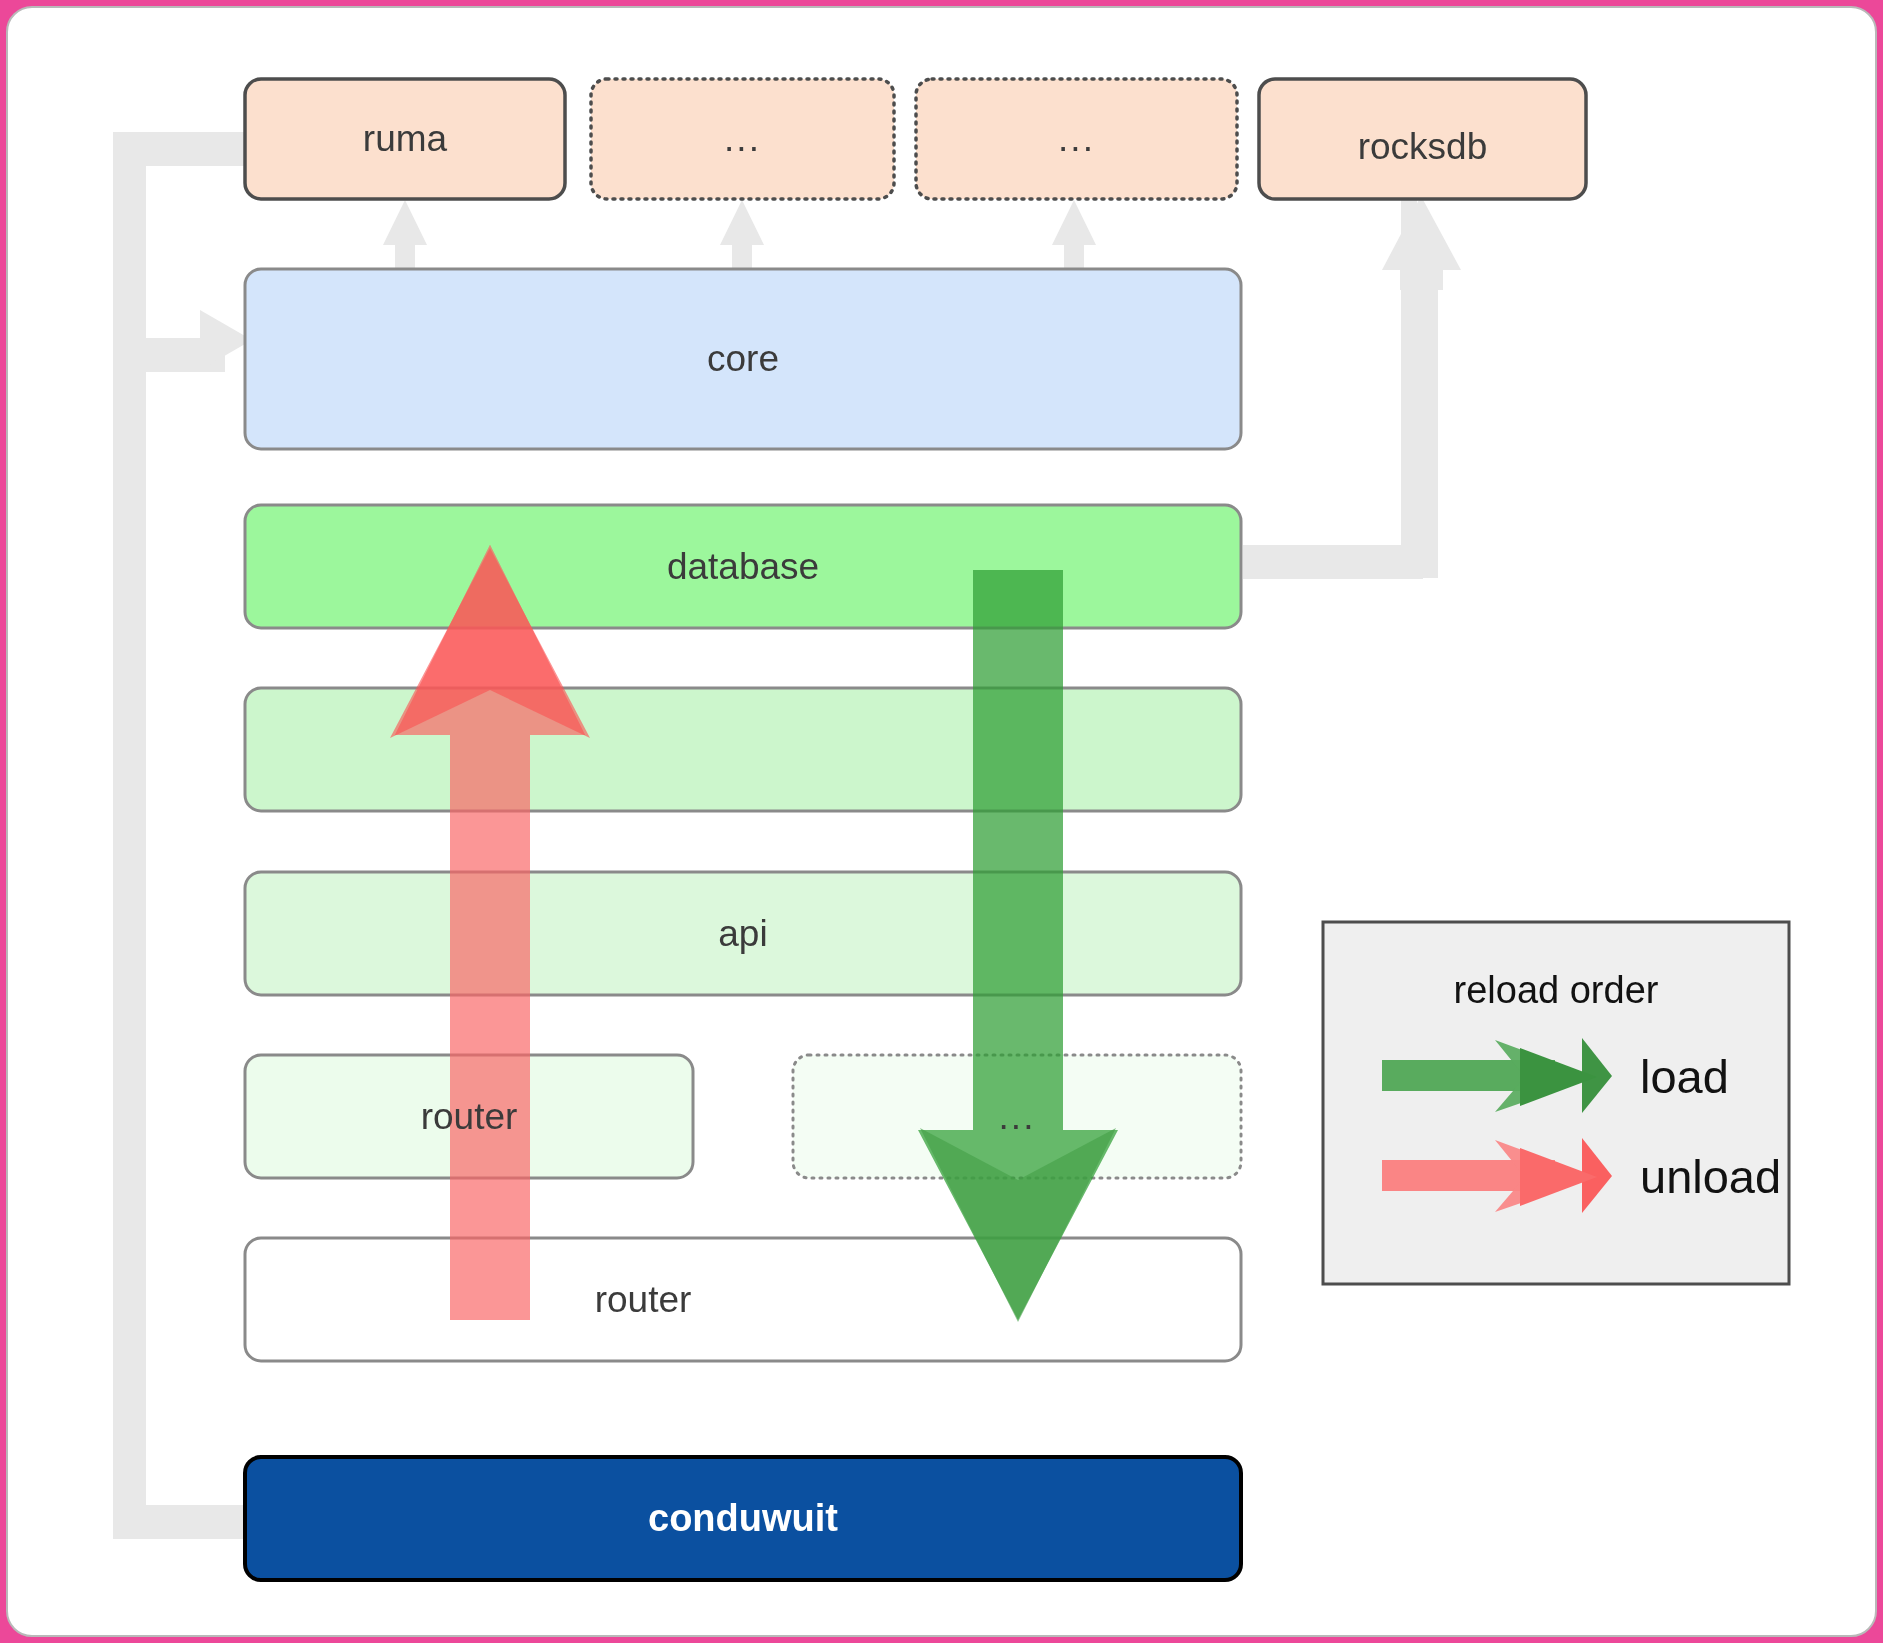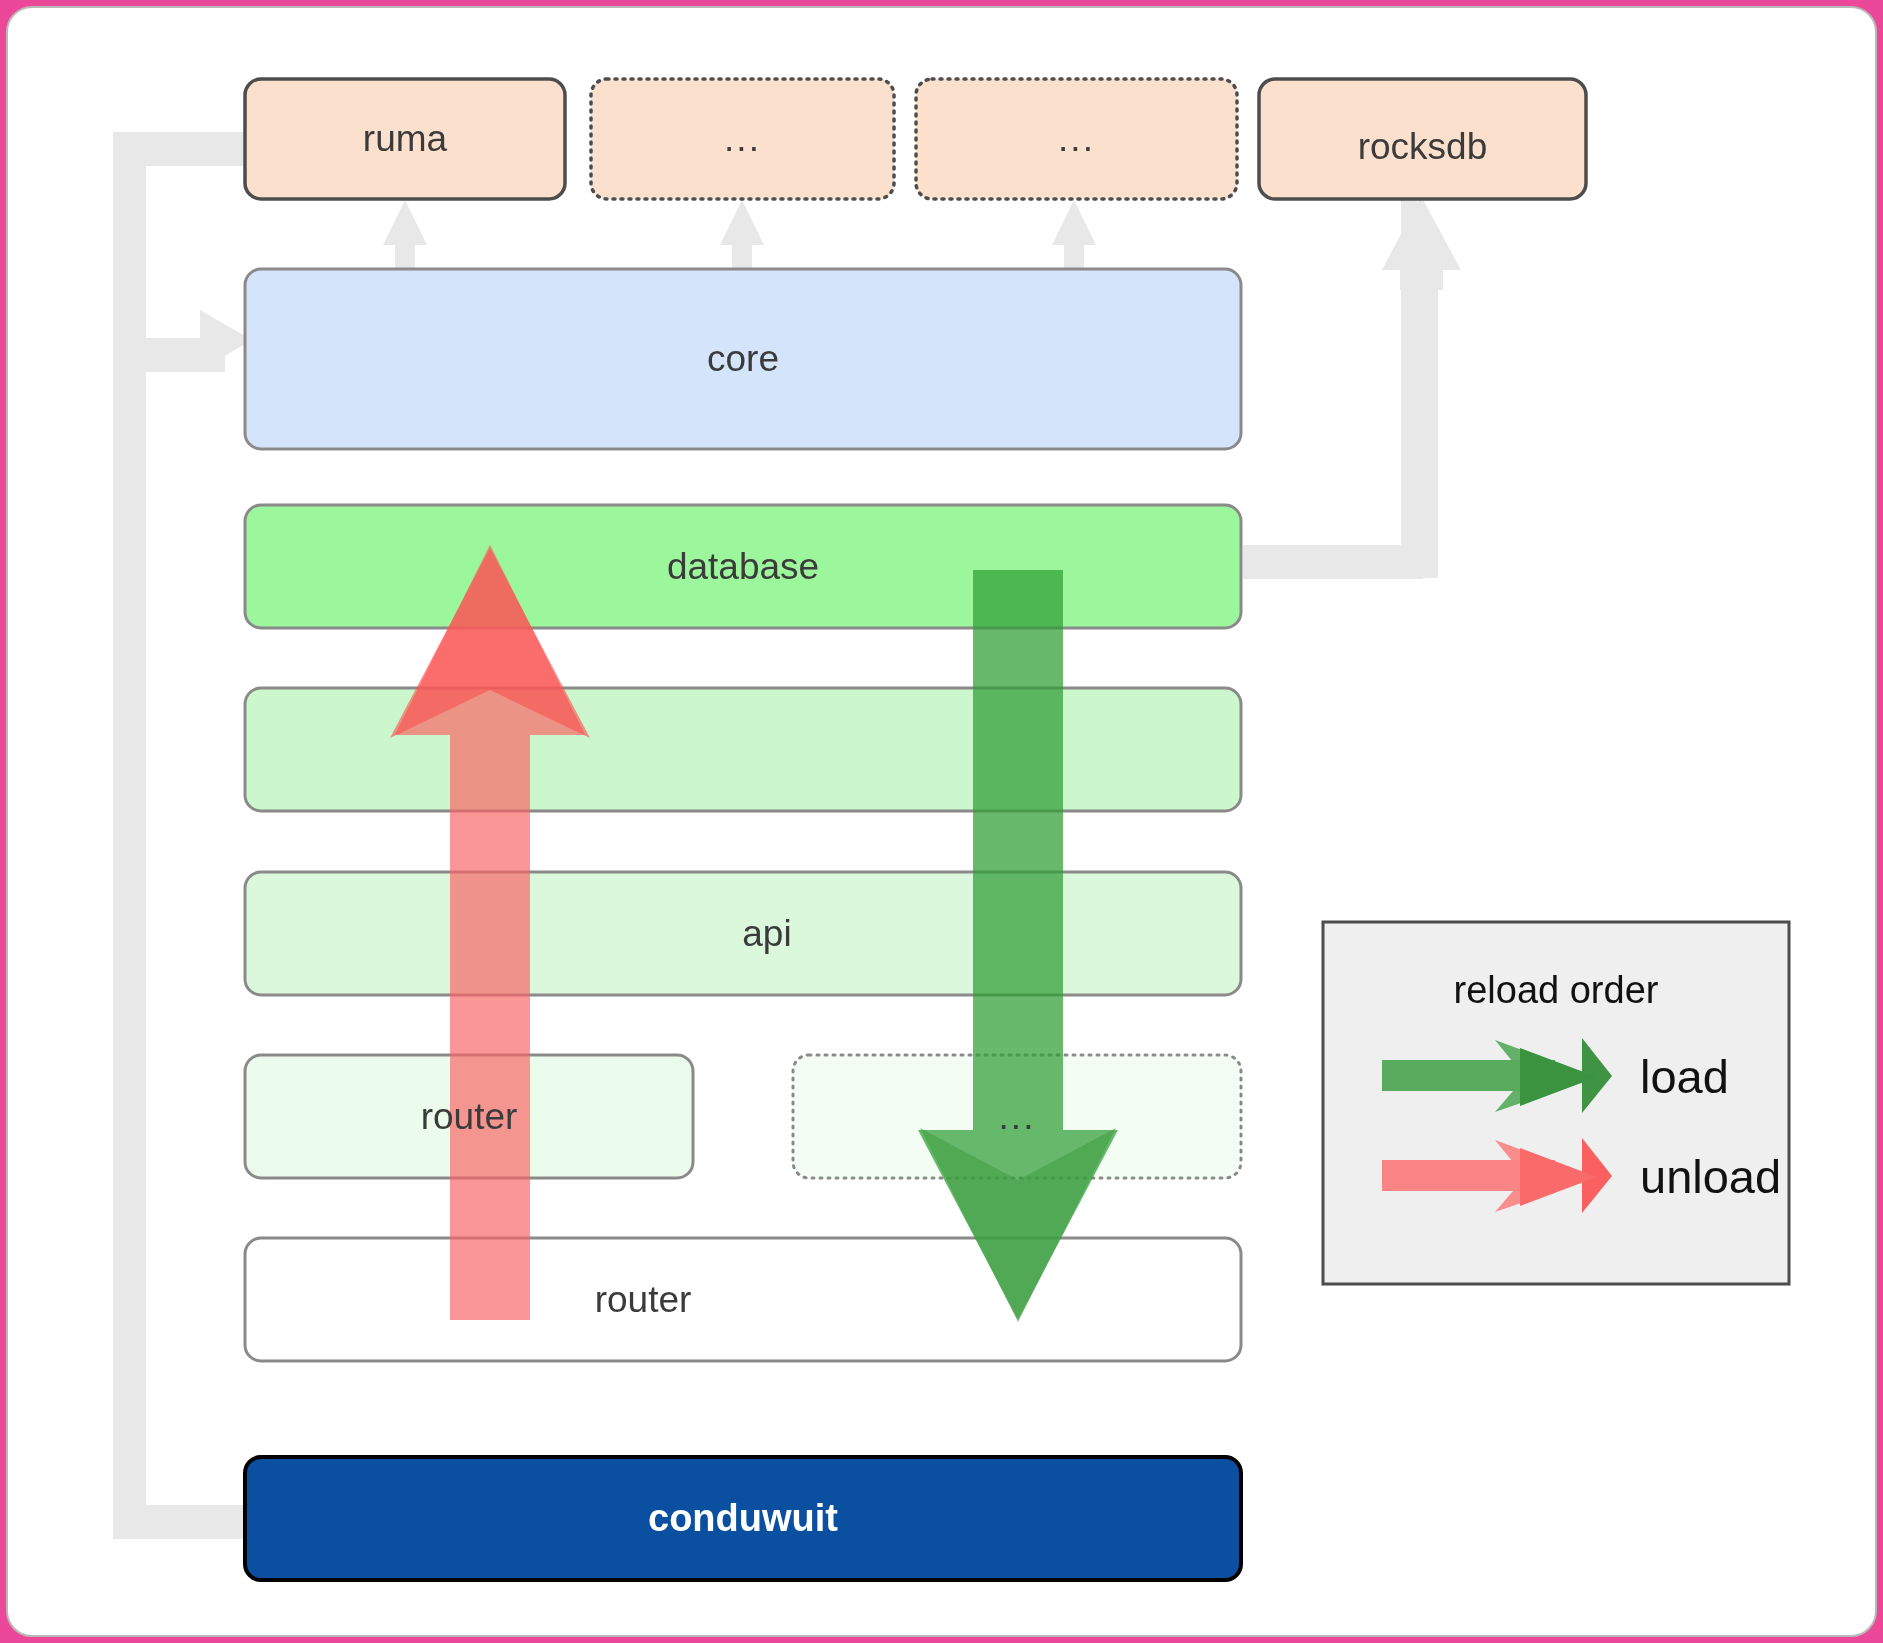--- a/index.html
+++ b/index.html
@@ -141,21 +141,21 @@
     </g>
   </svg>
 
   <div class="lbl big" style="left:245px;top:79px;width:320px;height:120px;">ruma</div>
   <div class="lbl dots" style="left:591px;top:79px;width:303px;height:120px;">...</div>
   <div class="lbl dots" style="left:916px;top:79px;width:321px;height:120px;">...</div>
   <div class="lbl big" style="left:1259px;top:79px;width:327px;height:135px;">rocksdb</div>
 
   <div class="lbl big" style="left:245px;top:269px;width:996px;height:180px;">core</div>
   <div class="lbl big" style="left:245px;top:505px;width:996px;height:123px;border-radius:14px;">database</div>
-  <div class="lbl big" style="left:245px;top:872px;width:996px;height:123px;margin-left:24px;">api</div>
+  <div class="lbl big" style="left:245px;top:872px;width:996px;height:123px;">api</div>
   <div class="lbl big" style="left:245px;top:1055px;width:448px;height:123px;">router</div>
   <div class="lbl dots" style="left:793px;top:1055px;width:448px;height:123px;">...</div>
   <div class="lbl big" style="left:245px;top:1238px;width:796px;height:123px;">router</div>
 
   <div class="lbl white" style="left:245px;top:1457px;width:996px;height:123px;">conduwuit</div>
 
   <div class="lbl legend-title" style="left:1323px;top:965px;width:466px;height:50px;">reload order</div>
   <div class="lbl legend-item" style="left:1640px;top:1052px;width:150px;height:48px;justify-content:flex-start;">load</div>
   <div class="lbl legend-item" style="left:1640px;top:1152px;width:180px;height:48px;justify-content:flex-start;">unload</div>
 </div>

